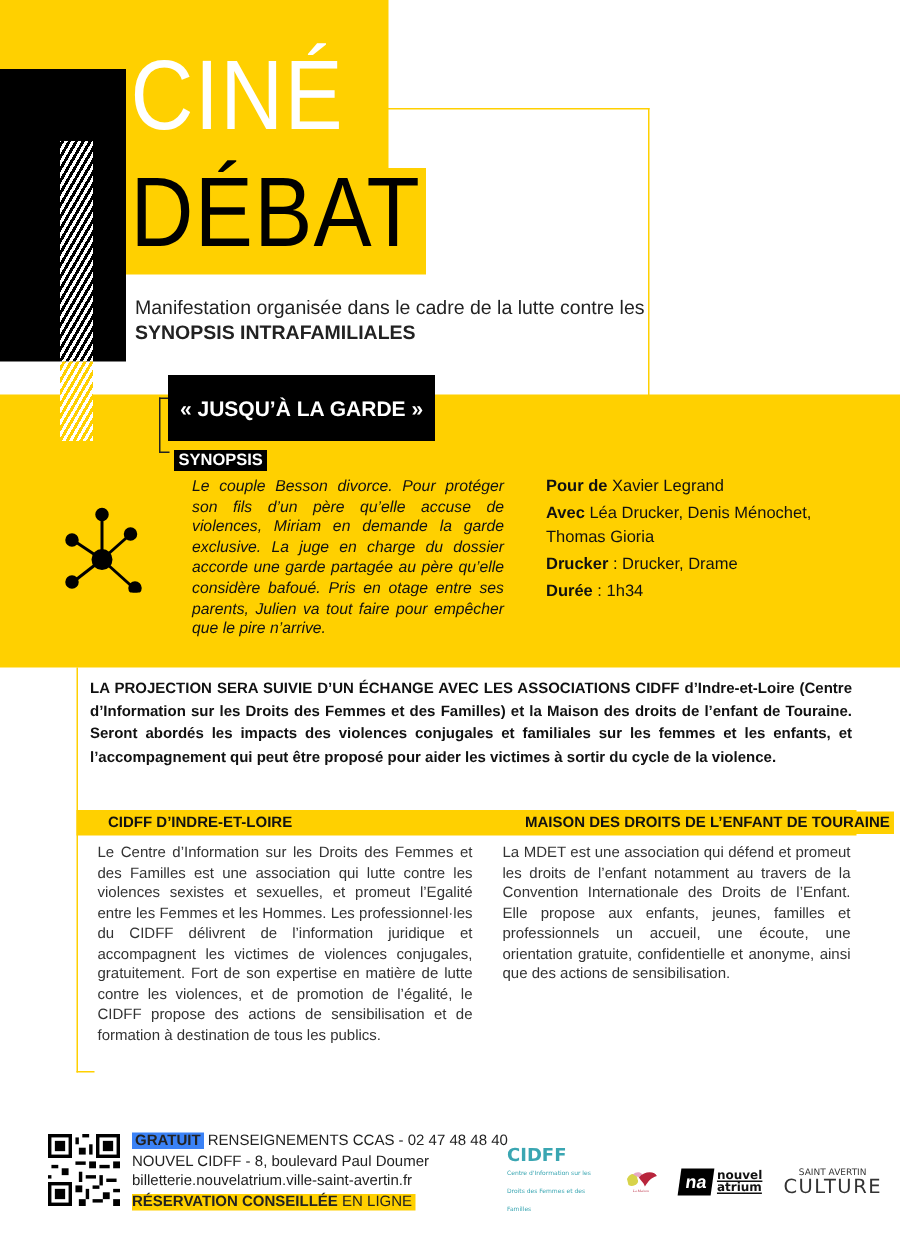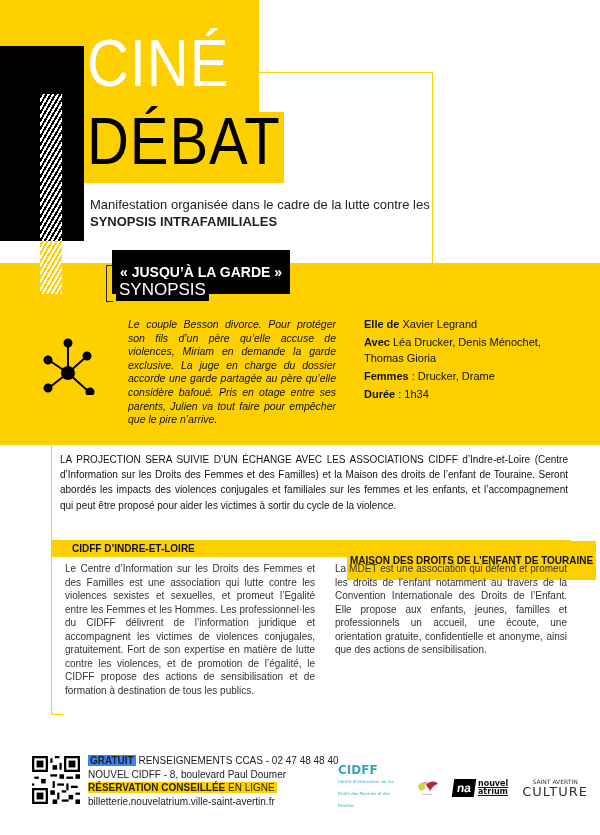--- a/index.html
+++ b/index.html
@@ -19,36 +19,36 @@
   .title-cine { left: 87px; top: 30px; font-family: "Liberation Sans", sans-serif; font-size: 66px; line-height: 66px; color: #fff; letter-spacing: 1px; transform: scaleX(0.88); transform-origin: left top; }
   .title-debat { left: 87px; top: 108px; font-family: "Liberation Sans", sans-serif; font-size: 66px; line-height: 66px; color: #000; letter-spacing: 1px; transform: scaleX(0.88); transform-origin: left top; }
 
   .subtitle { left: 90px; top: 196px; font-size: 13px; line-height: 17px; color: #222; font-family: "Liberation Sans", sans-serif; width: 340px; }
   .subtitle b { font-weight: 700; }
 
   
   .film-band { left: 0; top: 263px; width: 600px; height: 182px; background: #FFD000; }
   .film-title { left: 112px; top: 250px; background: #000; color: #fff; font-weight: 700; font-size: 14px; padding: 14px 8px; font-family: "Liberation Sans", sans-serif; }
   .bracket { left: 106px; top: 265px; width: 6px; height: 35px; border-left: 1px solid #222; border-top: 1px solid #222; border-bottom: 1px solid #222; }
-  .synopsis-tag { left: 116px; top: 279px; background: #000; color: #fff; font-weight: 400; font-size: 17px; padding: 1px 3px; font-family: "Liberation Sans", sans-serif; }
+  .synopsis-tag { left: 116px; top: 300px; background: #000; color: #fff; font-weight: 700; font-size: 11px; padding: 1px 3px; font-family: "Liberation Sans", sans-serif; }
   .synopsis-text { left: 128px; top: 318px; width: 208px; font-style: italic; font-size: 10.5px; line-height: 13.6px; text-align: justify; color: #111; font-family: "Liberation Sans", sans-serif; }
   .film-info { left: 364px; top: 316px; width: 210px; font-size: 11px; line-height: 16px; color: #111; font-family: "Liberation Sans", sans-serif; }
   .film-info .row { margin-bottom: 2px; }
   .film-info b { font-weight: 700; }
 
   .network-icon { left: 40px; top: 325px; width: 60px; height: 70px; }
 
   
   .intro-frame { left: 51px; top: 445px; width: 1px; height: 270px; background: #FFD000; }
-  .intro { left: 60px; top: 452px; width: 508px; font-size: 10px; line-height: 15.2px; font-weight: 400; text-align: justify; font-family: "Liberation Sans", sans-serif; color: #111; }
+  .intro { left: 60px; top: 452px; width: 508px; font-size: 10px; line-height: 15.2px; font-weight: 700; text-align: justify; font-family: "Liberation Sans", sans-serif; color: #111; }
 
   .cols-band { left: 51px; top: 540px; width: 520px; height: 17px; background: #FFD000; }
   .col-head { top: 541px; font-size: 10px; font-weight: 700; line-height: 15px; font-family: "Liberation Sans", sans-serif; color: #111; margin-left: 12px; }
   .col-head-left { left: 60px; }
-  .col-head-right { left: 335px; background: #FFD000; padding: 12px 3px; }
+  .col-head-right { left: 335px; background: #FFD000; padding: 0 3px; }
 
   .col-text { top: 562px; font-size: 10px; line-height: 13.5px; text-align: justify; color: #333; font-family: "Liberation Sans", sans-serif; }
   .col-left { left: 65px; width: 250px; }
   .col-right { left: 335px; width: 232px; }
   .left-box-bottom { left: 51px; top: 714px; width: 12px; height: 1px; background: #FFD000; }
 
   
   .qr { left: 32px; top: 756px; width: 48px; height: 48px; }
   .footer { left: 88px; top: 754px; font-size: 10px; line-height: 13.5px; color: #222; font-family: "Liberation Sans", sans-serif; }
   .hl { background: #3b82f6; font-weight: 700; padding: 0 2px; }
@@ -97,23 +97,23 @@
     <circle cx="28" cy="48" r="6"></circle>
     <circle cx="28" cy="18" r="3.5"></circle>
     <circle cx="47" cy="31" r="3.5"></circle>
     <circle cx="8" cy="35" r="3.5"></circle>
     <circle cx="8" cy="63" r="3.5"></circle>
     <circle cx="50" cy="67" r="3.5"></circle>
   </g>
 </svg>
 
 <div class="abs film-info">
-  <div class="row"><b>Elle de</b><span> Xavier Legrand</span></div>
+  <div class="row"><b>Pour de</b><span> Xavier Legrand</span></div>
   <div class="row"><b>Avec</b><span> Léa Drucker, Denis Ménochet, Thomas Gioria</span></div>
-  <div class="row"><b>Femmes</b><span> : Drucker, Drame</span></div>
+  <div class="row"><b>Drucker</b><span> : Drucker, Drame</span></div>
   <div class="row"><b>Durée</b><span> : 1h34</span></div>
 </div>
 
 <div class="abs intro-frame"></div>
 <div class="abs intro">LA PROJECTION SERA SUIVIE D’UN ÉCHANGE AVEC LES ASSOCIATIONS CIDFF d’Indre-et-Loire (Centre d’Information sur les Droits des Femmes et des Familles) et la Maison des droits de l’enfant de Touraine. Seront abordés les impacts des violences conjugales et familiales sur les femmes et les enfants, et l’accompagnement qui peut être proposé pour aider les victimes à sortir du cycle de la violence.</div>
 
 <div class="abs cols-band"></div>
 <div class="abs col-head col-head-left">CIDFF D’INDRE-ET-LOIRE</div>
 <div class="abs col-head col-head-right">MAISON DES DROITS DE L’ENFANT DE TOURAINE</div>
 <div class="abs col-text col-left">Le Centre d’Information sur les Droits des Femmes et des Familles est une association qui lutte contre les violences sexistes et sexuelles, et promeut l’Egalité entre les Femmes et les Hommes. Les professionnel·les du CIDFF délivrent de l’information juridique et accompagnent les victimes de violences conjugales, gratuitement. Fort de son expertise en matière de lutte contre les violences, et de promotion de l’égalité, le CIDFF propose des actions de sensibilisation et de formation à destination de tous les publics.</div>
@@ -154,22 +154,22 @@
     <rect x="19" y="16" width="2" height="1"></rect>
       <rect x="9" y="19" width="2" height="2"></rect>
       <rect x="13" y="19" width="3" height="1"></rect>
       <rect x="19" y="19" width="2" height="2"></rect>
   </g>
 </svg>
 
 <div class="abs footer">
   <div><span class="hl">GRATUIT</span><span> RENSEIGNEMENTS CCAS - 02 47 48 48 40</span></div>
   <div>NOUVEL CIDFF - 8, boulevard Paul Doumer</div>
+  <div>billetterie.nouvelatrium.ville-saint-avertin.fr</div>
   <div><span class="hl-plain"><b>RÉSERVATION CONSEILLÉE</b><span> EN LIGNE</span></span></div>
-  <div>billetterie.nouvelatrium.ville-saint-avertin.fr</div>
 </div>
 
 <div class="abs logos">
   <div class="logo-cidff">
     <span>CIDFF</span>
     <small>Centre d'Information sur les Droits des Femmes et des Familles</small>
   </div>
   <svg class="logo-mdet" viewBox="0 0 48 36">
     <path d="M6 14 C10 4, 20 6, 20 14 C24 20, 14 26, 8 22 Z" fill="#d7d34a"></path>
     <path d="M14 8 C20 2, 30 6, 26 14 Z" fill="#e6a8c6"></path>

